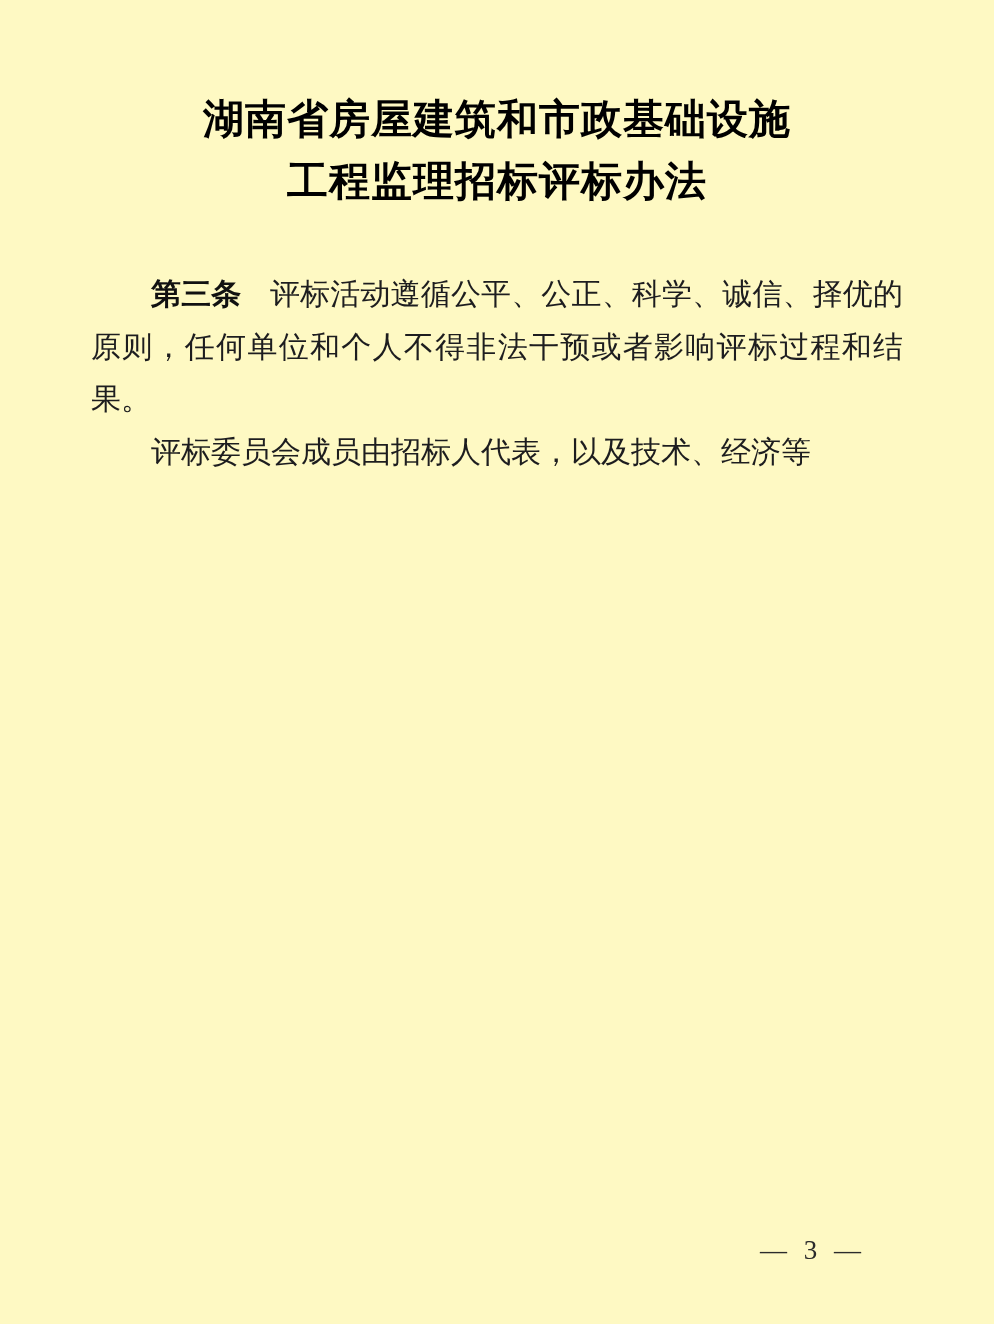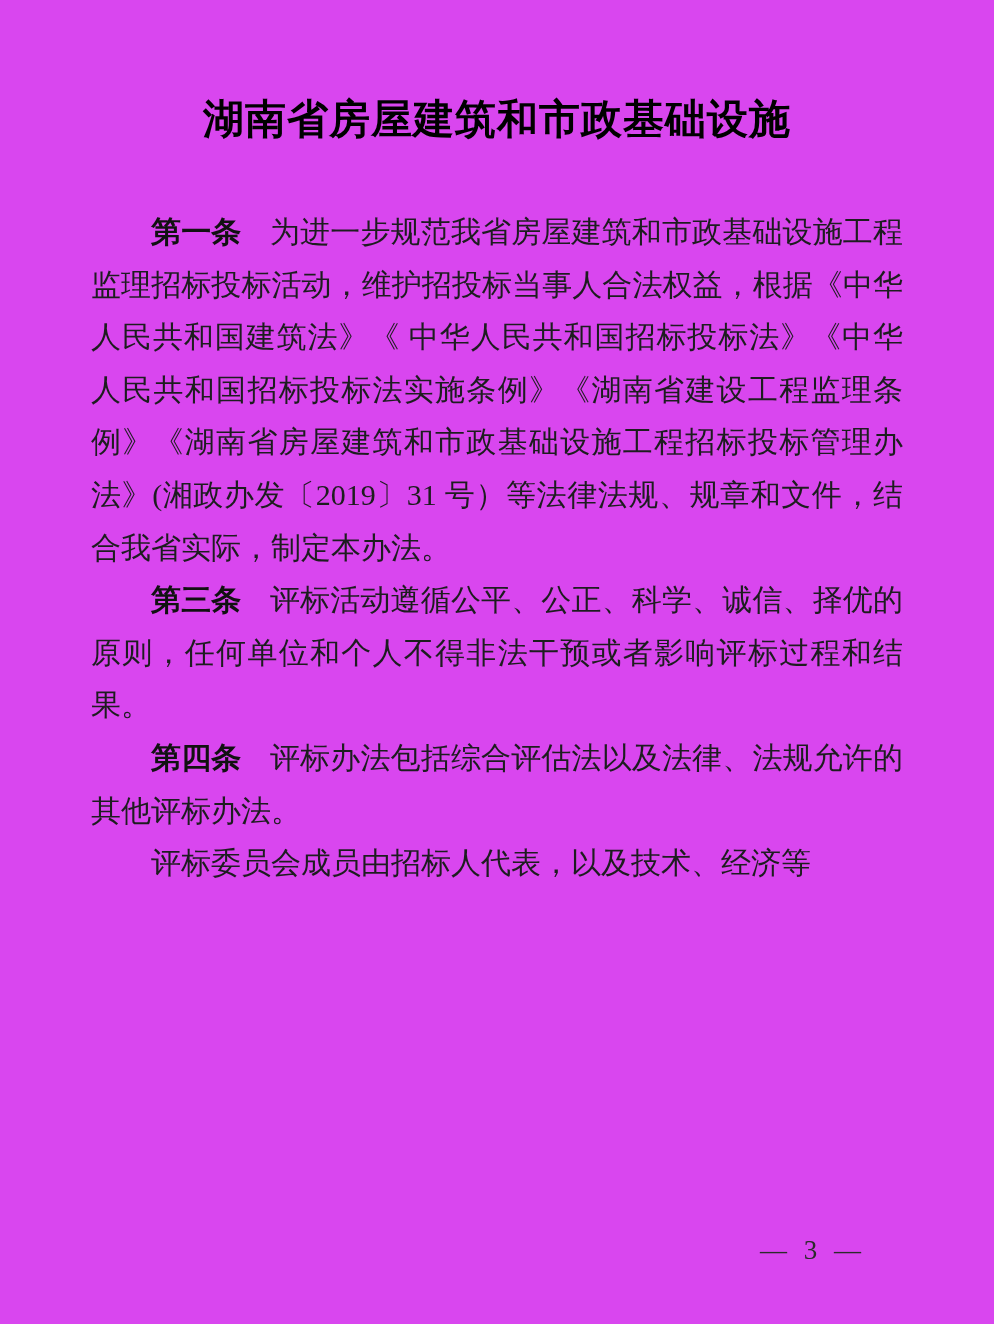--- a/index.html
+++ b/index.html
@@ -5,21 +5,21 @@
   html, body {
     margin: 0;
     padding: 0;
     background: #e8e8e8;
   }
   .page {
     position: relative;
     width: 994px;
     height: 1324px;
     margin: 0 auto;
-    background: #d946ef;
+    background: #fef9c3;
     font-family: "Liberation Serif", "DejaVu Serif", serif;
     color: #1d1d1f;
     overflow: hidden;
     box-sizing: border-box;
   }
   .title-block {
     padding-top: 88px;
     text-align: center;
     font-weight: bold;
     color: #000;
@@ -58,31 +58,26 @@
     white-space: nowrap;
   }
 </style>
 </head>
 <body>
 
 <div class="page">
 
   <div class="title-block">
     <div class="title-line">湖南省房屋建筑和市政基础设施</div>
+    <div class="title-line">工程监理招标评标办法</div>
   </div>
 
   <div class="doc-body">
     <p class="para">
-      <span class="article-label">第一条</span><span>为进一步规范我省房屋建筑和市政基础设施工程监理招标投标活动，维护招投标当事人合法权益，根据《中华人民共和国建筑法》《 中华人民共和国招标投标法》《中华人民共和国招标投标法实施条例》《湖南省建设工程监理条例》《湖南省房屋建筑和市政基础设施工程招标投标管理办法》(湘政办发〔2019〕31 号）等法律法规、规章和文件，结合我省实际，制定本办法。</span>
-    </p>
-    <p class="para">
       <span class="article-label">第三条</span><span>评标活动遵循公平、公正、科学、诚信、择优的原则，任何单位和个人不得非法干预或者影响评标过程和结果。</span>
-    </p>
-    <p class="para">
-      <span class="article-label">第四条</span><span>评标办法包括综合评估法以及法律、法规允许的其他评标办法。</span>
     </p>
     <p class="para">
       <span class="article-label"></span><span>评标委员会成员由招标人代表，以及技术、经济等</span>
     </p>
   </div>
 
   <div class="page-footer">
     <span>— 3 —</span>
   </div>
 

